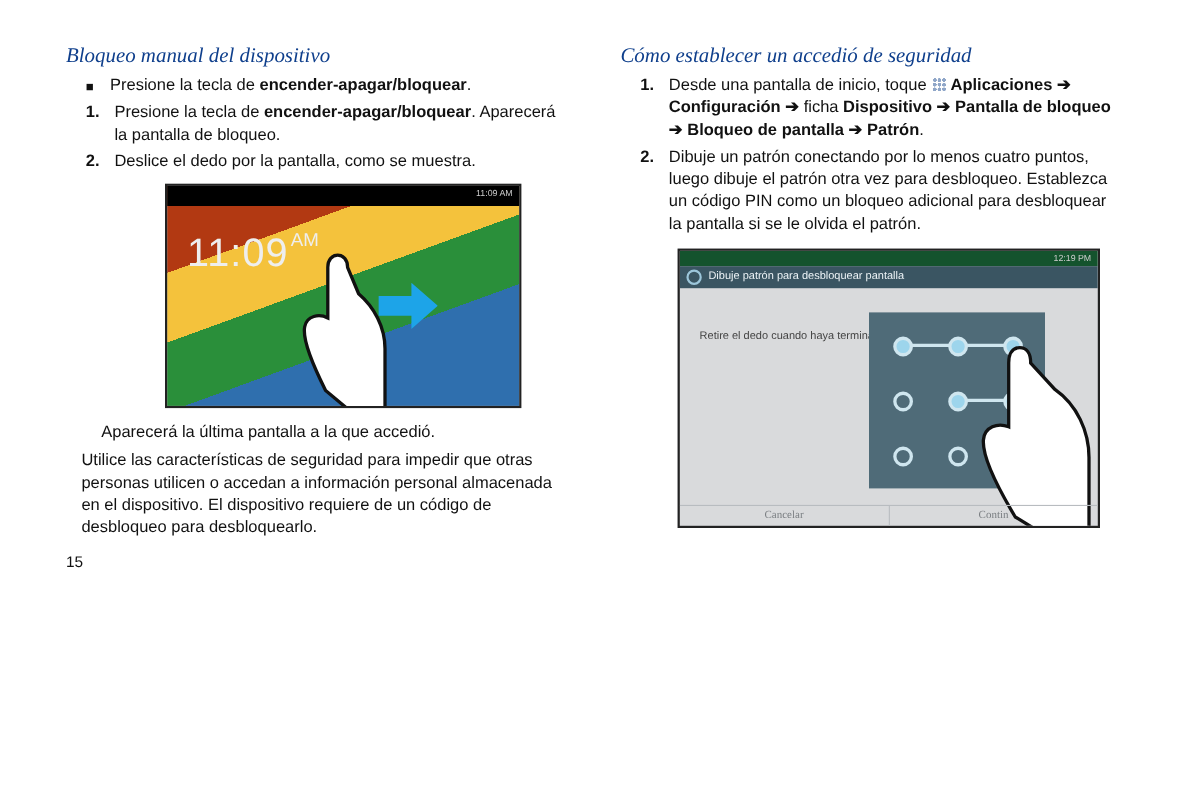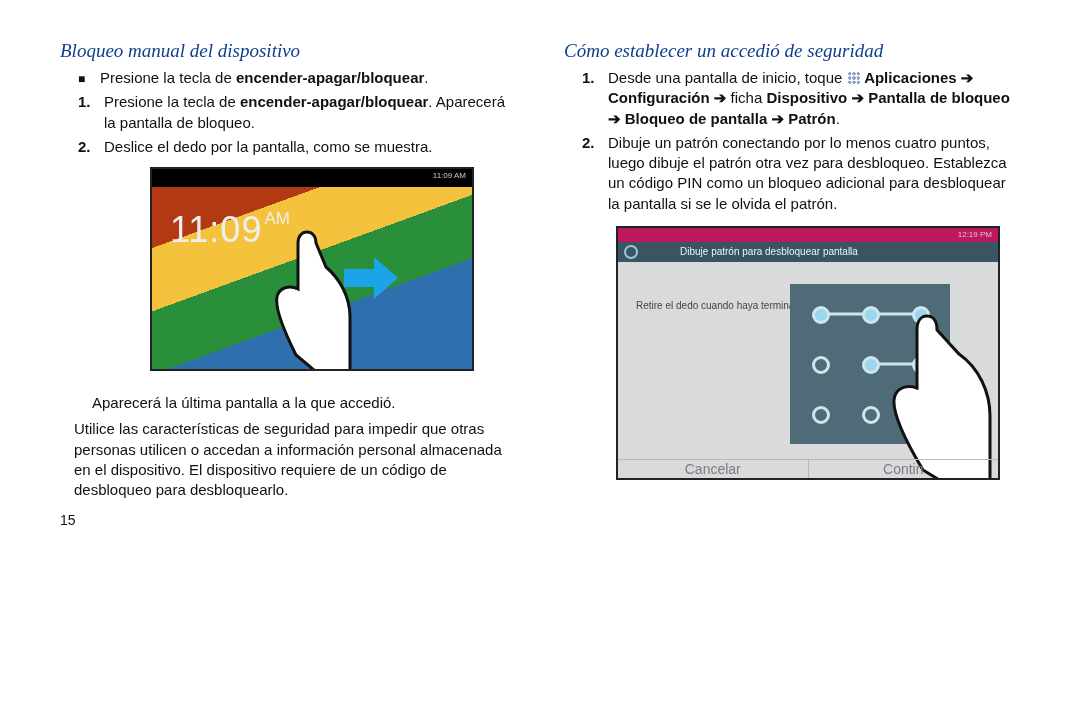--- a/index.html
+++ b/index.html
@@ -28,21 +28,21 @@
   }
   .bullet-row, .num-row {
     display: flex;
     gap: 8px;
     margin: 4px 0 4px 18px;
     line-height: 1.35;
   }
   .bullet { width: 14px; flex: none; font-size: 12px; padding-top:3px;}
   .num { width: 18px; flex: none; font-weight: bold; }
   .body { line-height: 1.35; }
-  .para { margin: 22px 0 6px 32px; line-height: 1.35; }
+  .para { margin: 12px 0 6px 32px; line-height: 1.35; }
   .para2 { margin: 6px 0 6px 14px; line-height: 1.35; }
   .pg { margin-top: 12px; margin-left: 0; font-size: 14px; }
 
   
   .fig1 {
     width: 320px; height: 200px;
     margin: 10px 0 10px 90px;
     border: 2px solid #222;
     position: relative;
     background:
@@ -70,27 +70,27 @@
   
   .fig2 {
     width: 380px; height: 250px;
     margin: 12px 0 0 52px;
     border: 2px solid #222;
     position: relative;
     background:#d9dadc;
     overflow:hidden;
   }
   .fig2 .top{
-    position:absolute; top:0; left:0; right:0; height:14px; background:#be185d;
+    position:absolute; top:0; left:0; right:0; height:14px; background:#14532d;
     color:#ccc; font-size:8px; text-align:right; padding-right:6px; line-height:14px;
   }
   .fig2 .titlebar{
     position:absolute; top:14px; left:0; right:0; height:20px;
     background:#3a5562; color:#ecf3f6; font-size:10px;
-    display:flex; align-items:center; padding-left:6px;gap:36px;
+    display:flex; align-items:center; padding-left:6px;
   }
   .titlebar .gear{
     width:10px;height:10px;border:2px solid #9cc6da;border-radius:50%;
     margin-right:6px;
   }
   .fig2 .hint{
     position:absolute; top:72px; left:18px; font-size:10px; color:#444;
   }
   .grid{
     position:absolute; top:56px; right:48px; width:160px; height:160px;
@@ -102,21 +102,21 @@
   }
   .dot.filled{ background:#9dd5ec;}
   .gridline{ stroke:#cfe6ef; stroke-width:3; fill:none;}
   .hand2{
     position:absolute; bottom:-22px; right:6px; width:105px; height:190px;
   }
   .btnbar{
     position:absolute; bottom:0; left:0; right:0; height:18px;
     display:flex; border-top:1px solid #b8bcc0;
   }
-  .btnbar div{flex:1; text-align:center; font-size:14px; color:#7a7e82; line-height:18px;}
+  .btnbar div{flex:1; text-align:center; font-size:10px; color:#7a7e82; line-height:18px;font-family:Liberation Serif, serif;}
   .btnbar div:first-child{border-right:1px solid #b8bcc0;}
 
   .apps-icon{
     display:inline-block; width:14px; height:14px;
     vertical-align:-2px;
     background:
       radial-gradient(circle at 20% 20%, #8fa6c8 1.6px, transparent 1.8px),
       radial-gradient(circle at 50% 20%, #8fa6c8 1.6px, transparent 1.8px),
       radial-gradient(circle at 80% 20%, #8fa6c8 1.6px, transparent 1.8px),
       radial-gradient(circle at 20% 50%, #8fa6c8 1.6px, transparent 1.8px),

